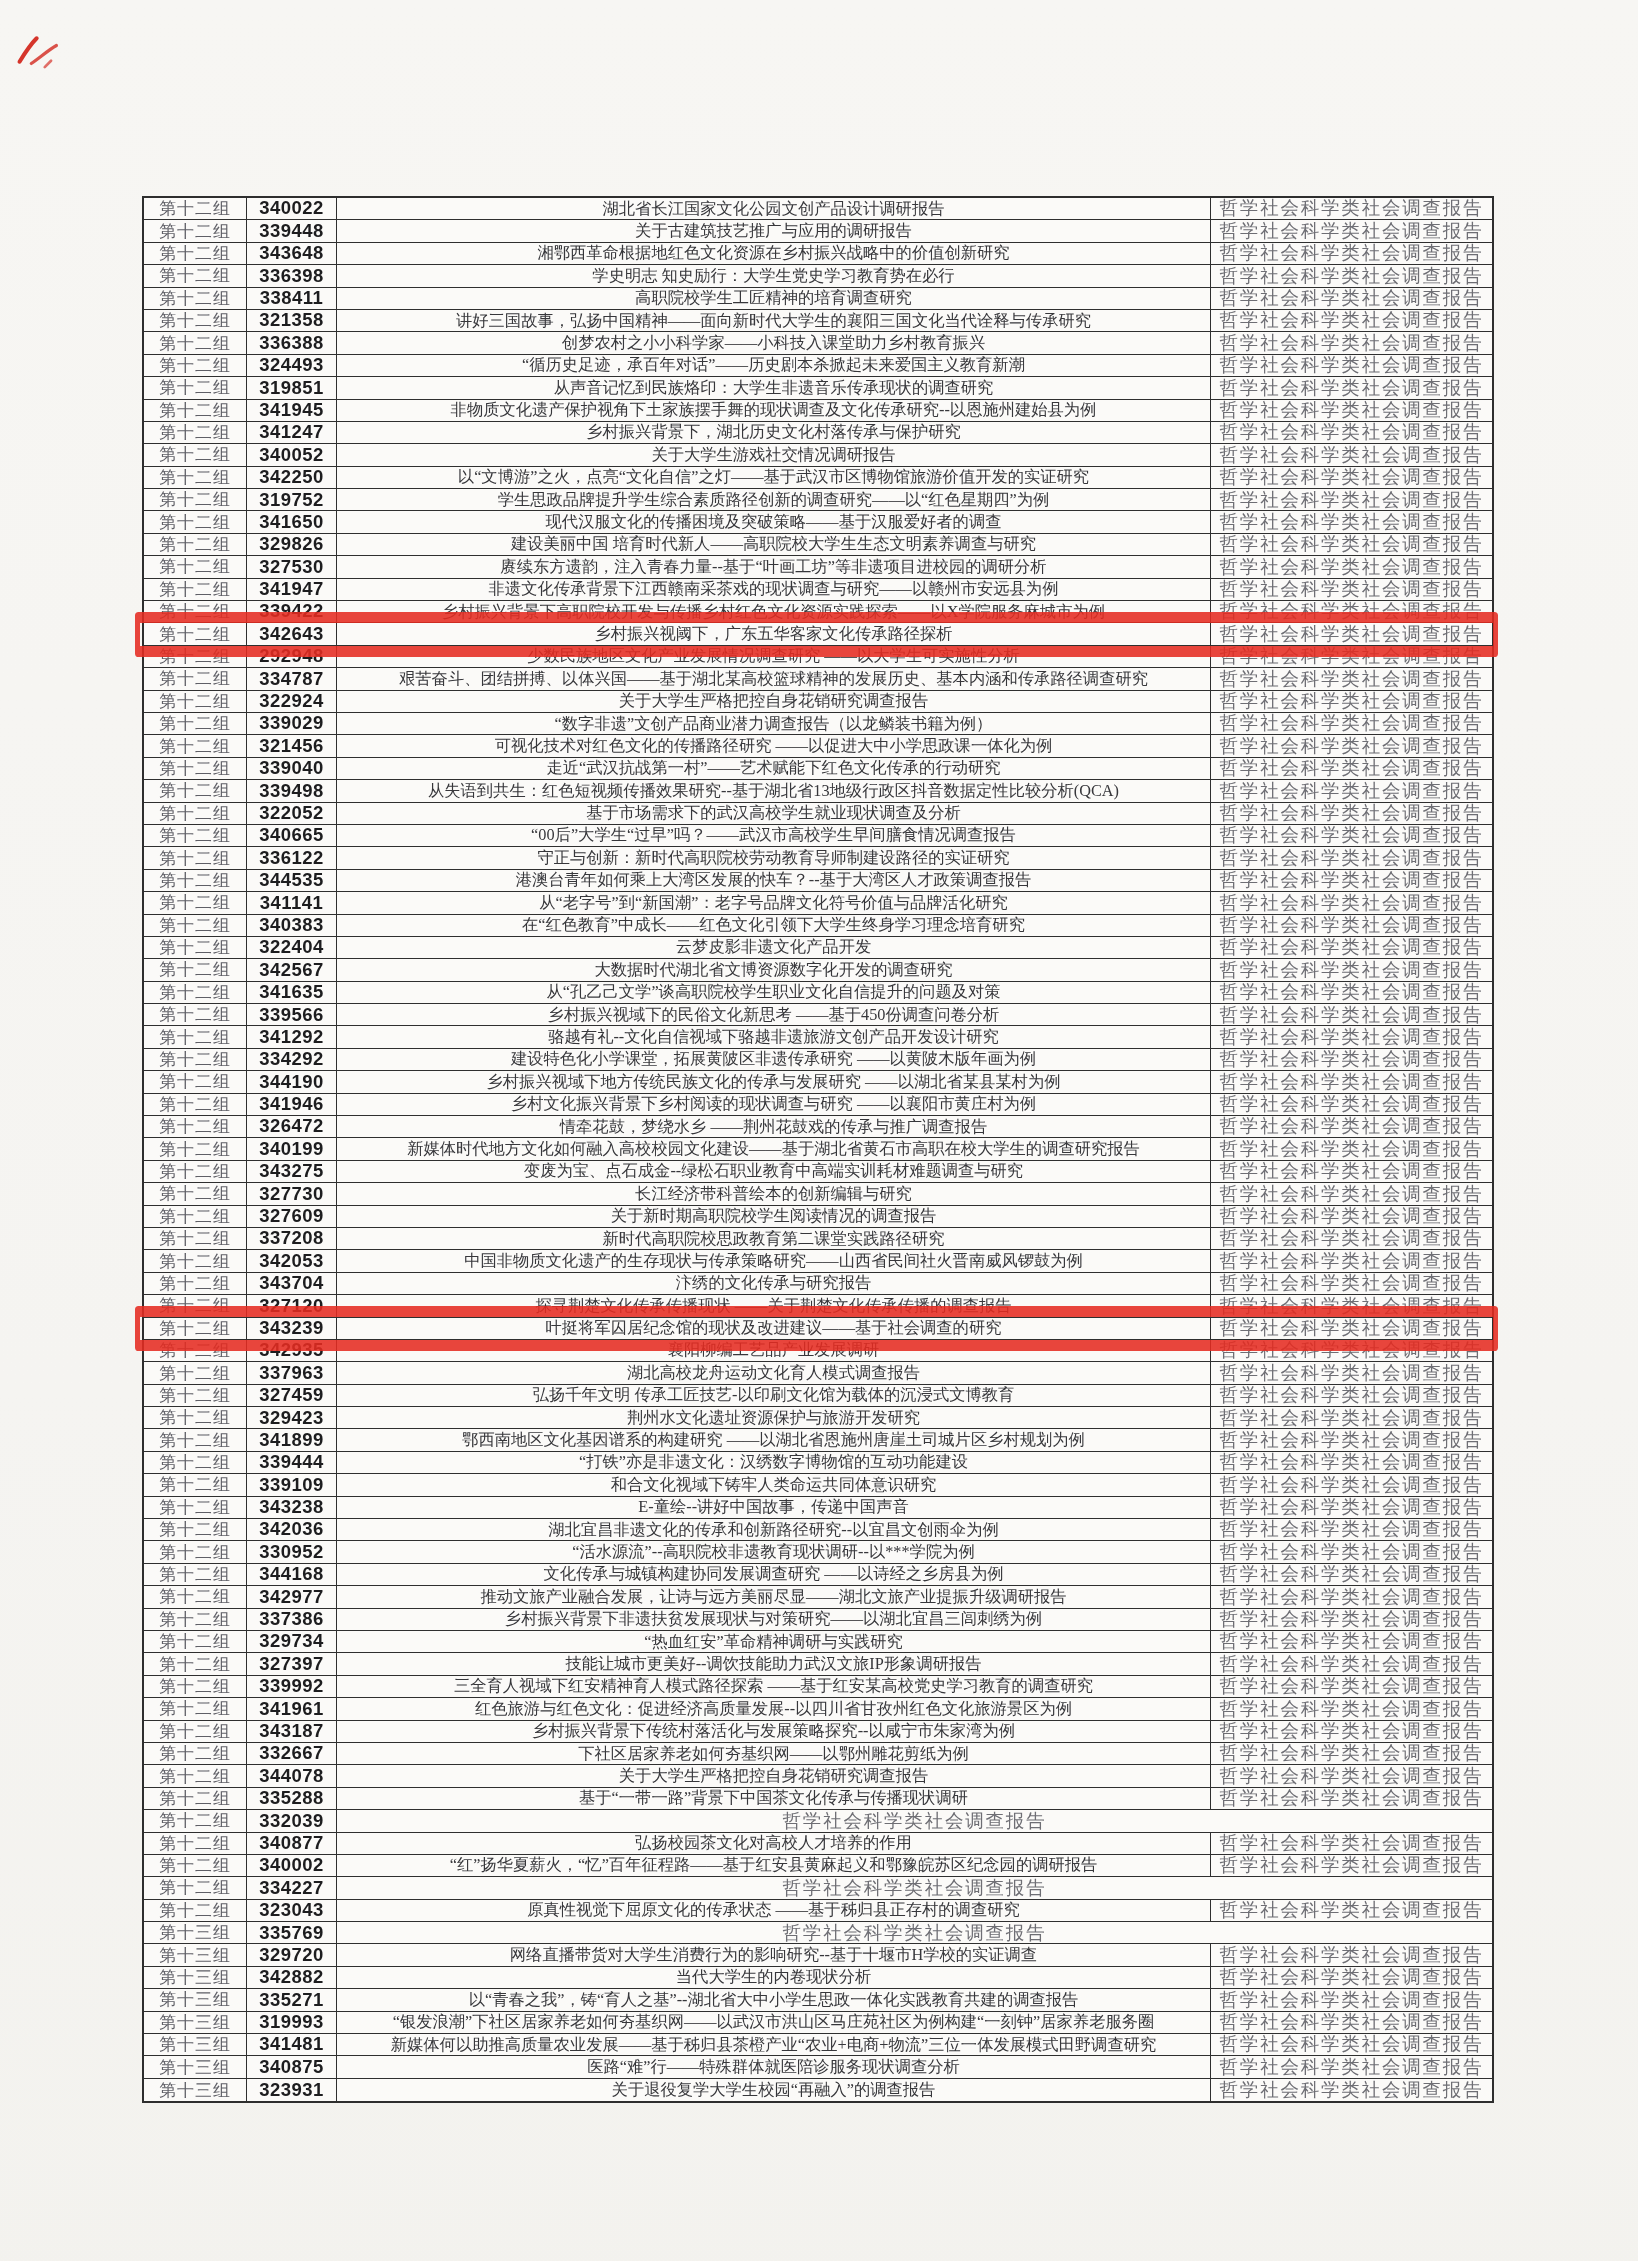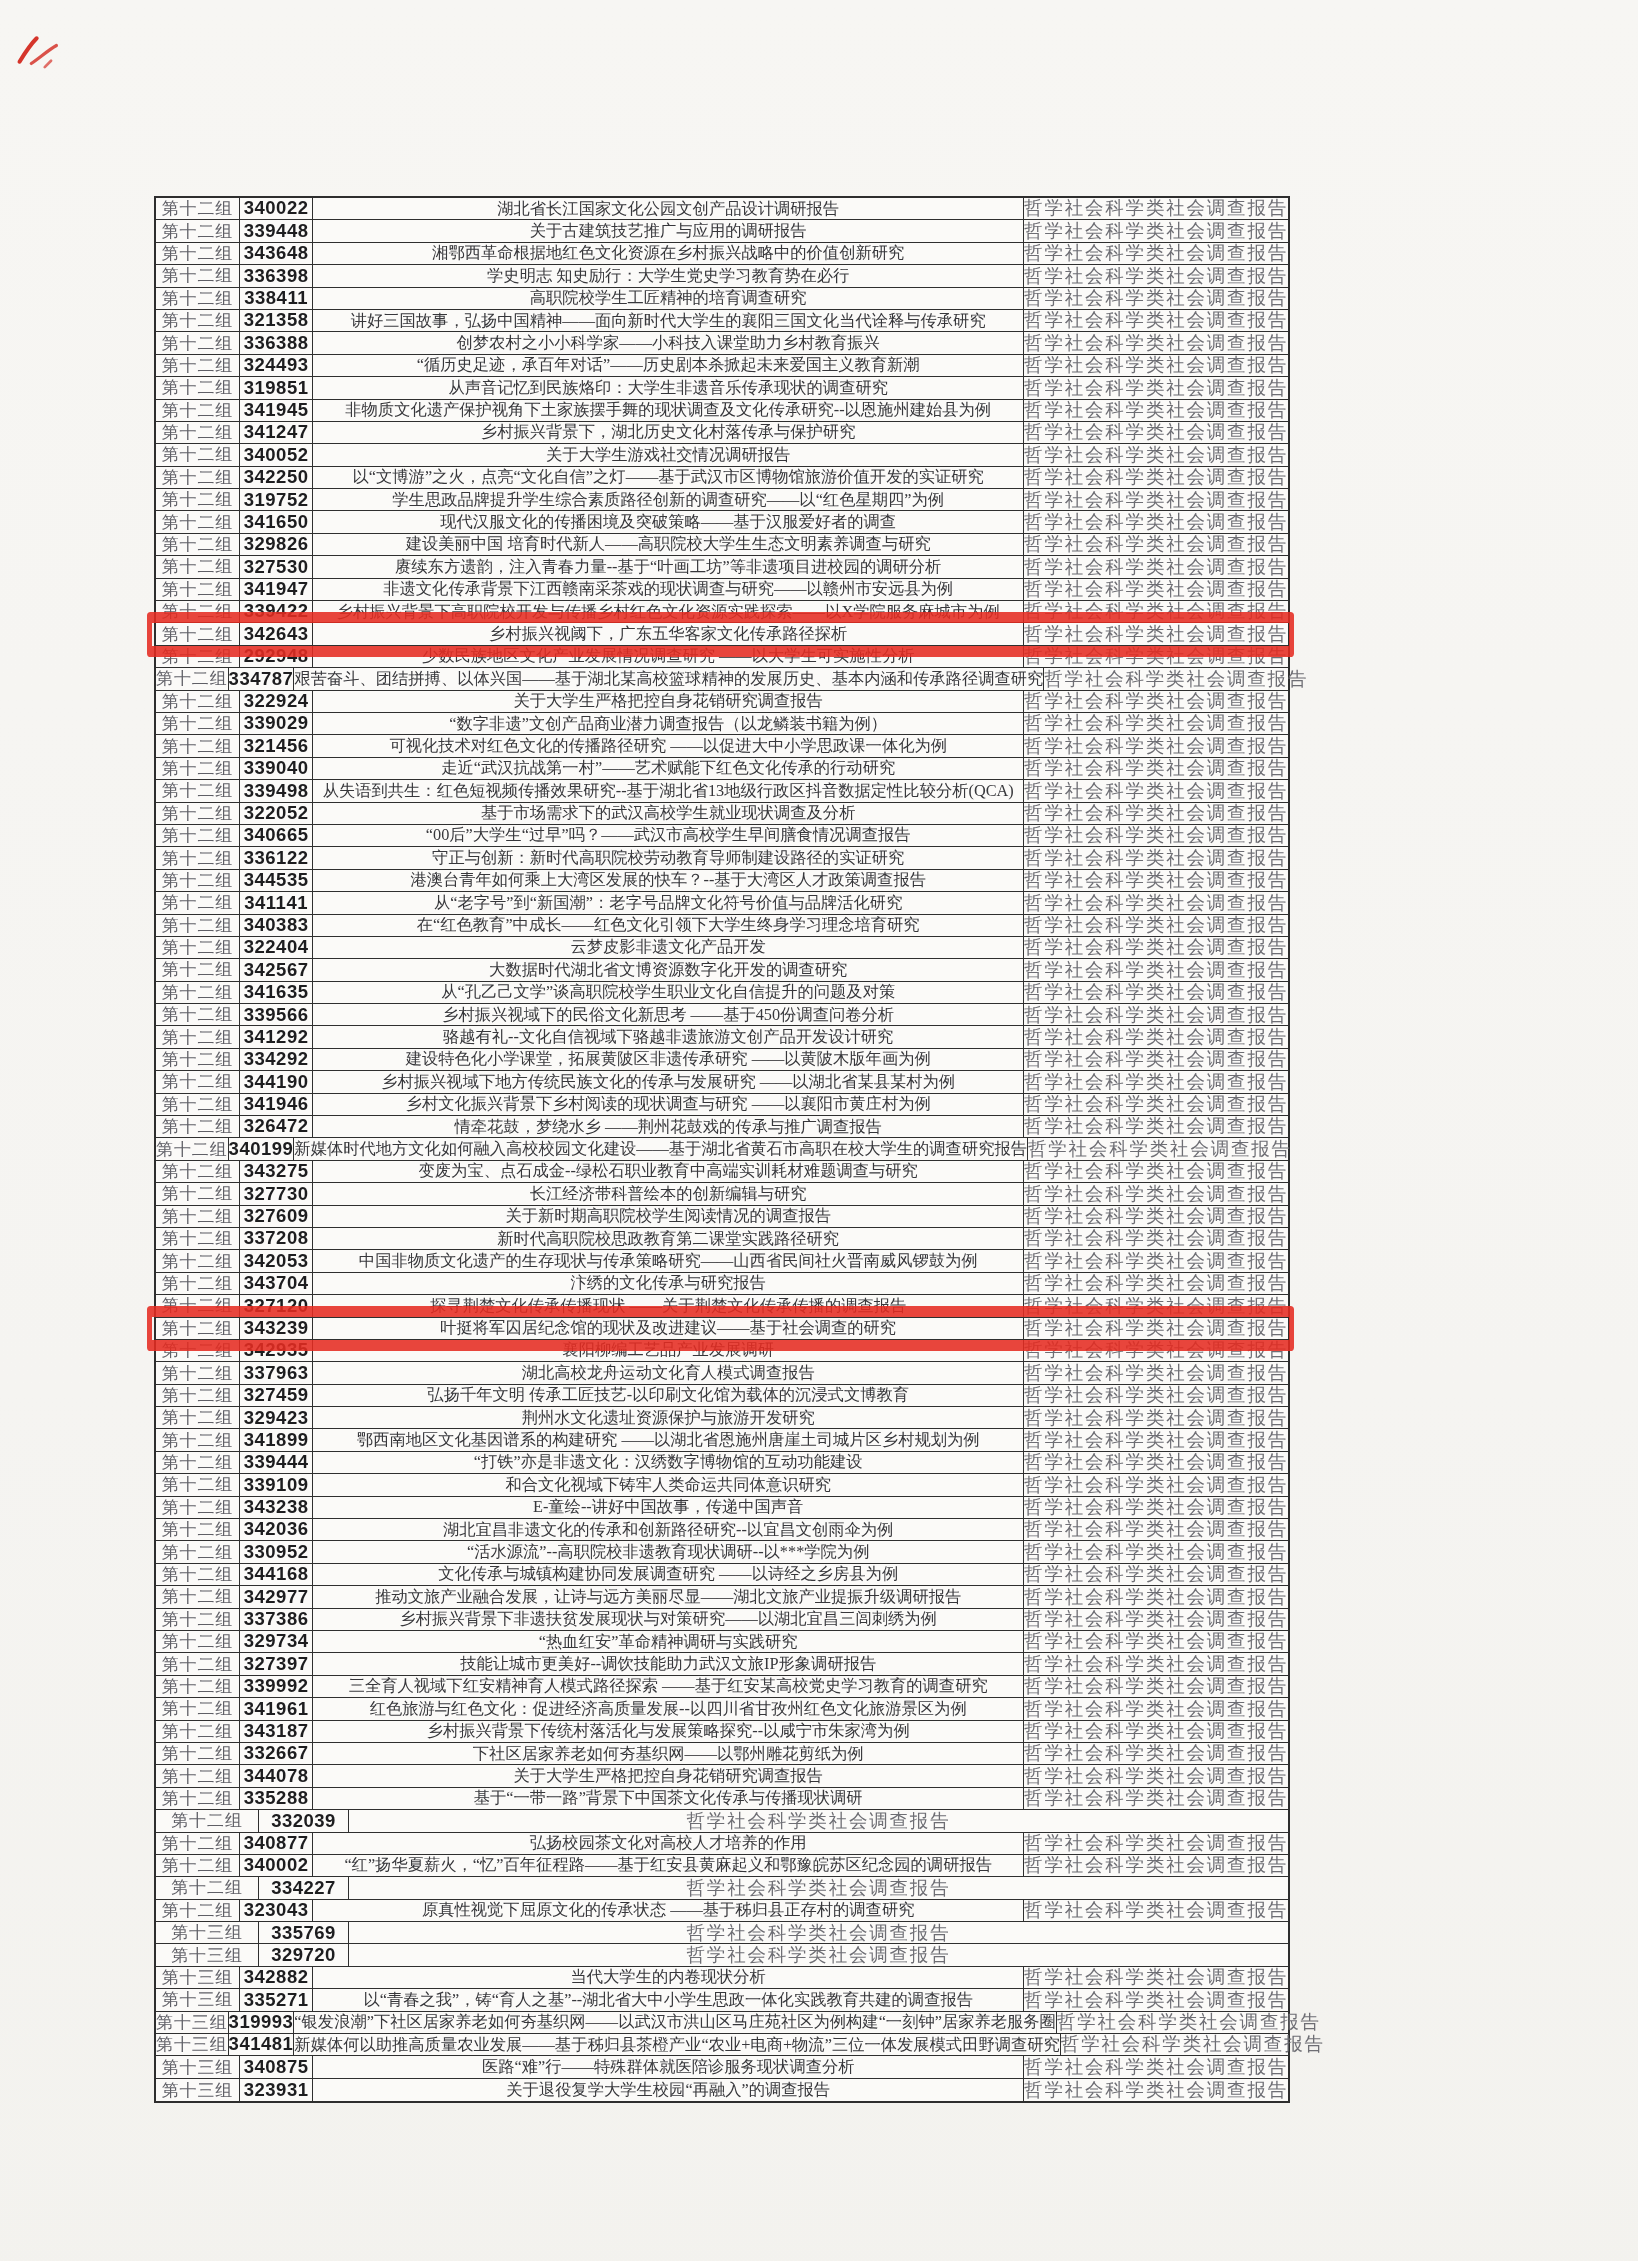--- a/index.html
+++ b/index.html
@@ -7,22 +7,22 @@
     width:1639px;height:2316px;position:relative;
     background:#f6f5f2;
     font-family:"Liberation Serif","DejaVu Serif",serif;
     overflow:hidden;
   }
   .page-sheet{position:absolute;inset:0;background:linear-gradient(180deg,#f7f6f3 0%,#f5f4f1 60%,#f3f2ee 100%);}
   
   .corner-mark{position:absolute;left:12.7px;top:32px;width:59px;height:45px;}
   
   .grid{
-    position:absolute;left:142px;top:196px;width:1136px;
-    border:2.7px solid #2e2e2e;box-sizing:border-box;background:#fbfaf8;margin-left:12px;
+    position:absolute;left:142px;top:196px;width:1352px;
+    border:2.7px solid #2e2e2e;box-sizing:border-box;background:#fbfaf8;
   }
   .row{
     display:flex;height:22.4px;box-sizing:border-box;
     border-bottom:1.4px solid #2f2f2f;position:relative;
   }
   .row:last-child{border-bottom:none;}
   .cell{
     display:flex;align-items:center;justify-content:center;
     box-sizing:border-box;overflow:visible;white-space:nowrap;
     border-right:1.8px solid #2f2f2f;line-height:1;
@@ -514,20 +514,21 @@
         <div class="cell c-cat">哲学社会科学类社会调查报告</div>
       </div>
       <div class="row">
         <div class="cell c-group">第十三组</div>
         <div class="cell c-id">335769</div>
         <div class="cell c-cat">哲学社会科学类社会调查报告</div>
       </div>
       <div class="row">
         <div class="cell c-group">第十三组</div>
         <div class="cell c-id">329720</div>
+        <div class="cell c-title">网络直播带货对大学生消费行为的影响研究--基于十堰市H学校的实证调查</div>
         <div class="cell c-cat">哲学社会科学类社会调查报告</div>
       </div>
       <div class="row">
         <div class="cell c-group">第十三组</div>
         <div class="cell c-id">342882</div>
         <div class="cell c-title">当代大学生的内卷现状分析</div>
         <div class="cell c-cat">哲学社会科学类社会调查报告</div>
       </div>
       <div class="row">
         <div class="cell c-group">第十三组</div>

